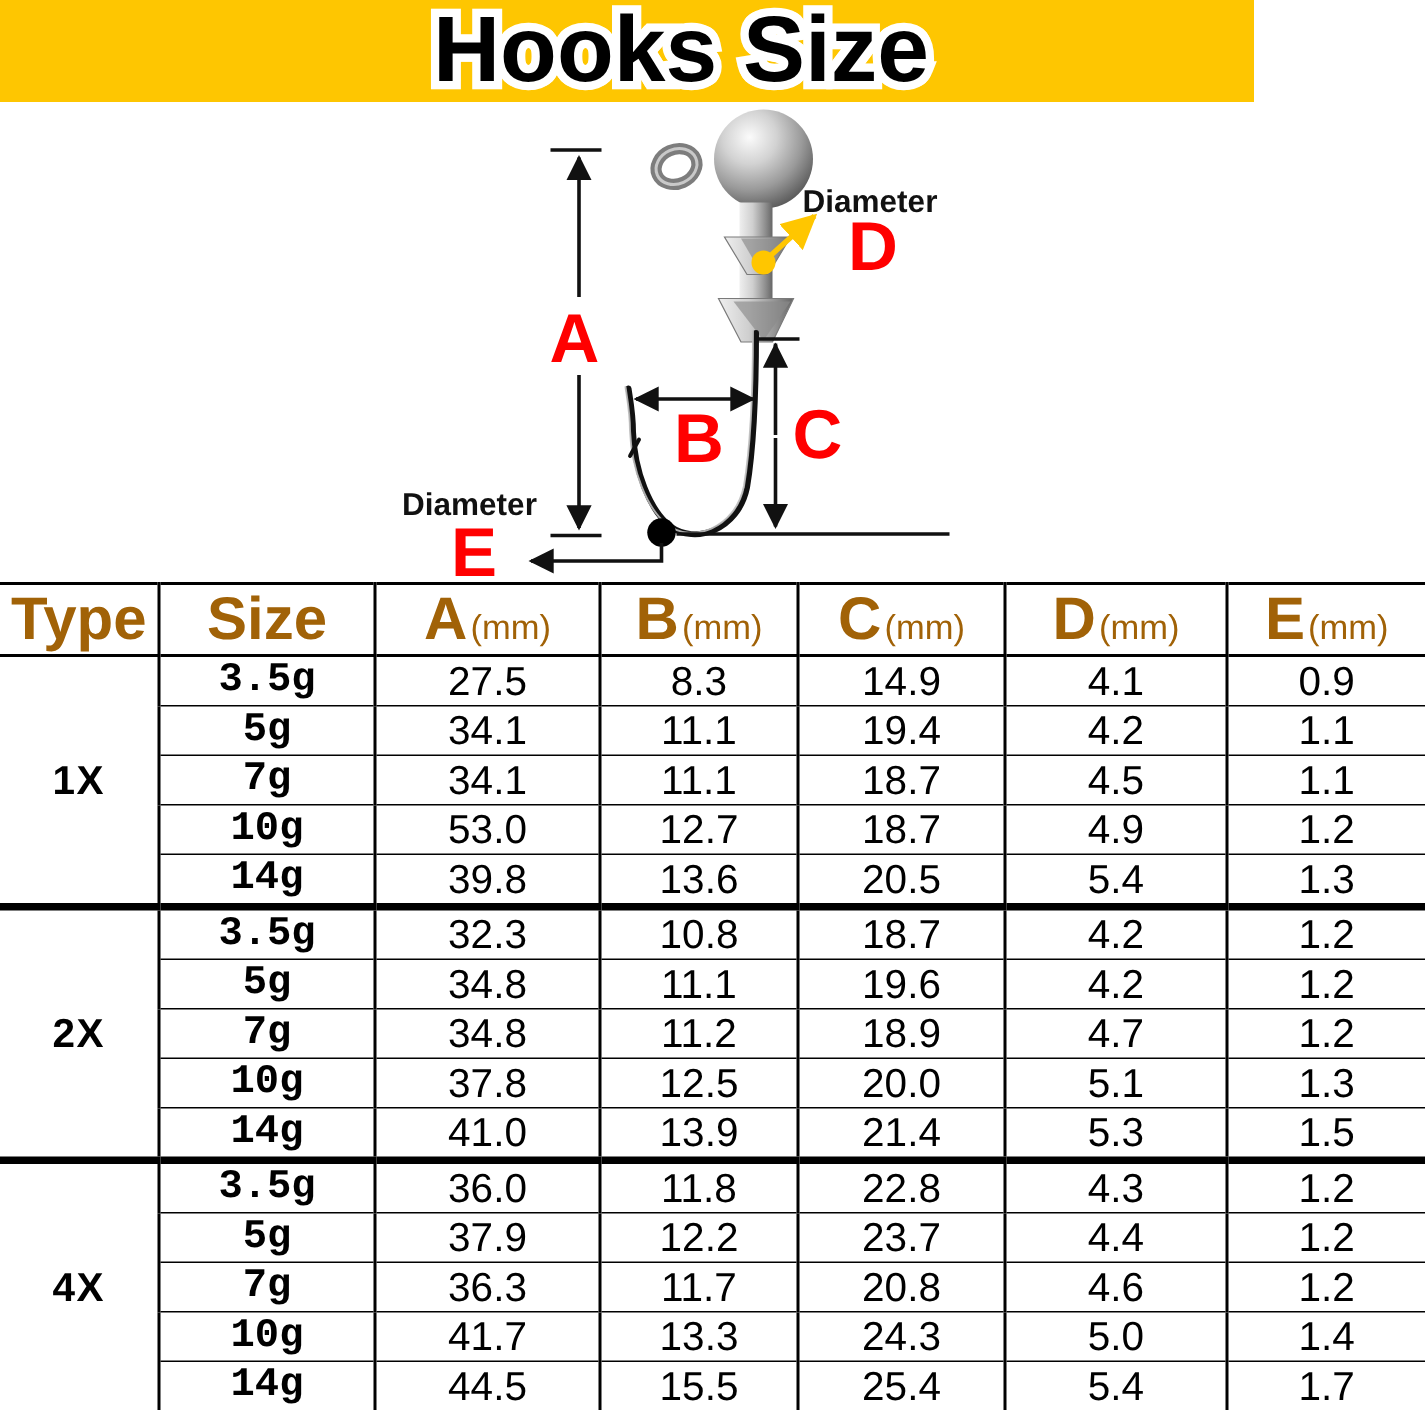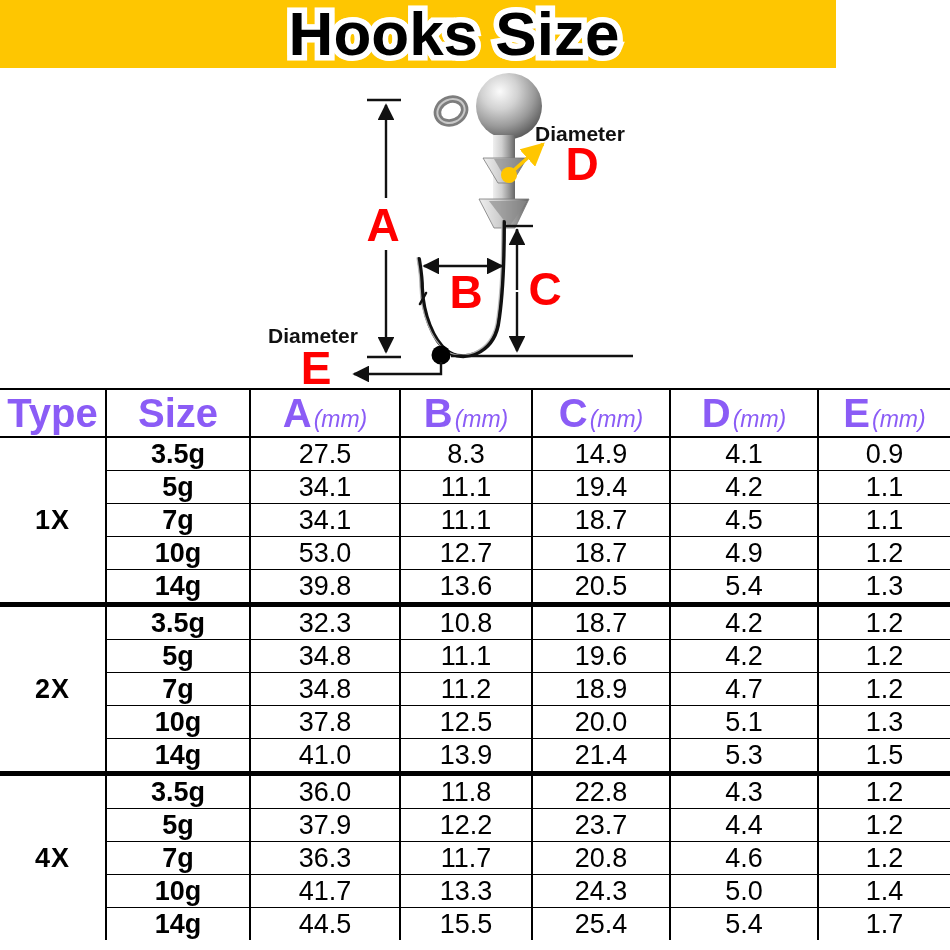--- a/index.html
+++ b/index.html
@@ -29,32 +29,32 @@
   .dim-letter{font-family:"Liberation Sans",sans-serif;font-weight:700;font-size:46px;}
   .diam-word{font-family:"Liberation Sans",sans-serif;font-weight:700;font-size:21px;fill:#111;}
   
   .spec-table{
     position:absolute;top:388px;left:0;width:950px;
     border-collapse:collapse;table-layout:fixed;background:#fff;
     border-top:2px solid #000;
   }
   .spec-table th{
     height:46px;padding:0;text-align:center;vertical-align:middle;
-    border-bottom:2px solid #000;font-weight:700;color:#8b5cf6;background:#fff;
+    border-bottom:2px solid #000;font-weight:700;color:#a16207;background:#fff;
   }
   .h-sep{border-left:2px solid #000;border-radius:24px;}
   .h-main{font-size:40px;font-weight:700;}
-  .h-unit{font-size:23px;font-weight:400;margin-left:2px;font-style:italic;}
+  .h-unit{font-size:23px;font-weight:400;margin-left:2px;}
   .h-type{color:#FF0000;font-size:40px;}
   .h-size{font-size:40px;}
   .spec-table td{
     height:32px;padding:0;text-align:center;vertical-align:middle;
     font-size:27px;color:#000;line-height:1;
   }
-  .c-size{border-left:2px solid #000;font-weight:700;font-size:24px;}
+  .c-size{border-left:2px solid #000;font-weight:700;font-size:24px;font-family:Liberation Mono, monospace;}
   .c-val{border-left:2px solid #000;font-weight:400;}
   .c-type{font-weight:700;font-size:58px;letter-spacing:1px;margin-top:36px;}
   tr.plain-row td{border-top:1.5px solid #000;}
   tr.section-start td{border-top:5px solid #000;}
   tr.first-section-start td{border-top:0;}
 </style>
 </head>
 <body>
 
 <div class="banner">

